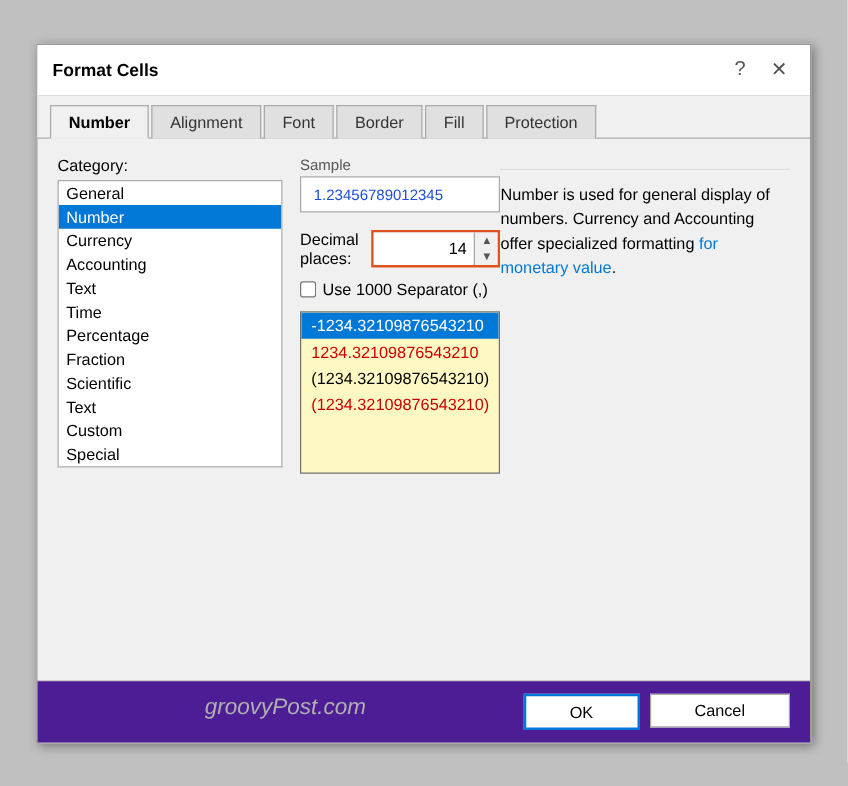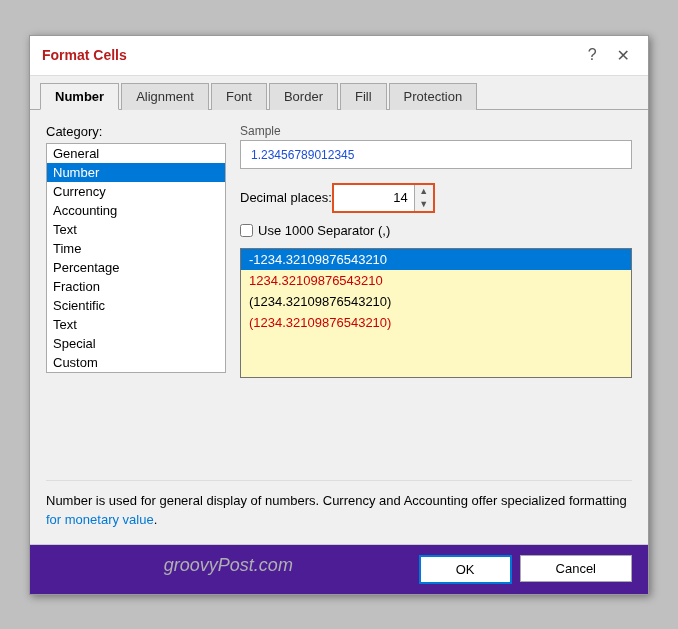--- a/index.html
+++ b/index.html
@@ -26,21 +26,21 @@
       background: #fff;
       display: flex;
       align-items: center;
       justify-content: space-between;
       padding: 8px 12px;
       border-bottom: 1px solid #ddd;
     }
     .title-bar-left {
       font-size: 14px;
       font-weight: 600;
-      color: #b91c1c;
+      color: #000000;
     }
     .title-bar-right {
       display: flex;
       gap: 8px;
       align-items: center;
     }
     .title-btn {
       background: none;
       border: none;
       cursor: pointer;
@@ -68,21 +68,21 @@
     }
     .tab.active {
       background: #f0f0f0;
       border-bottom: 1px solid #f0f0f0;
       font-weight: 600;
       color: #000;
       z-index: 1;
     }
     .content {
       display: flex;
-      flex-direction: column;
+      flex-direction: row;
       flex: 1;
       padding: 14px 16px;
     }
     .main-area {
       display: flex;
       gap: 14px;
       flex: 1;
     }
     .left-panel {
       display: flex;
@@ -301,22 +301,22 @@
             <li>General</li>
             <li class="selected">Number</li>
             <li>Currency</li>
             <li>Accounting</li>
             <li>Text</li>
             <li>Time</li>
             <li>Percentage</li>
             <li>Fraction</li>
             <li>Scientific</li>
             <li>Text</li>
+            <li>Custom</li>
             <li>Special</li>
-            <li>Custom</li>
           </ul>
         </div>
       </div>
 
       <div class="right-panel">
 
         <div>
           <div class="sample-label">Sample</div>
           <div class="sample-box">
             <span class="sample-value">1.23456789012345</span>

